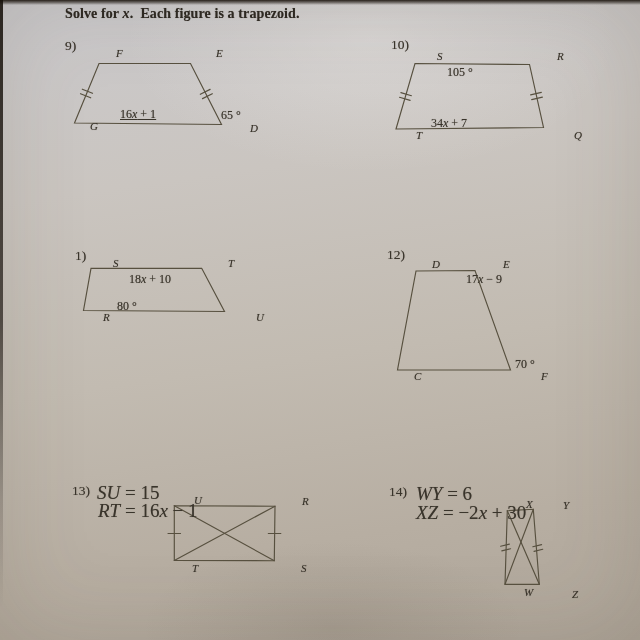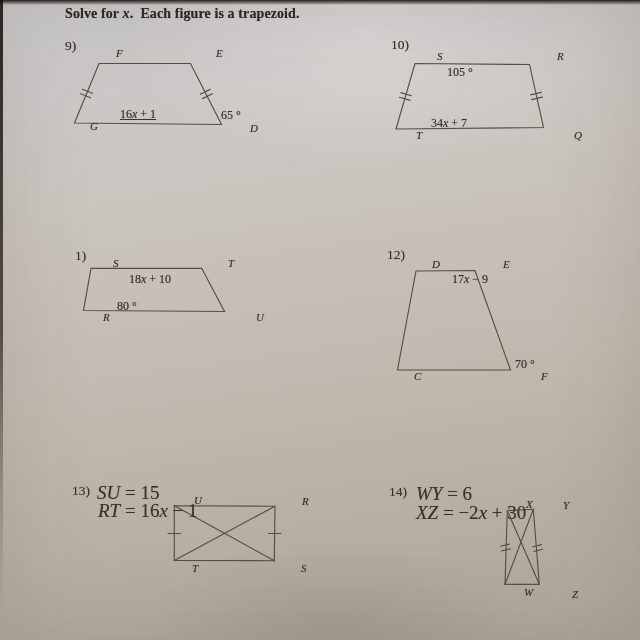--- a/index.html
+++ b/index.html
@@ -121,21 +121,21 @@
     <span class="lbl expr" style="left:101px;top:273px;"><span>18</span><i>x</i><span> + 10</span></span>
     <span class="lbl expr" style="left:89px;top:300px;">80 °</span>
   </div>
 
   <div>
     <span class="lbl pnum" style="left:359px;top:248px;">12)</span>
     <span class="lbl vtx" style="left:404px;top:258px;">D</span>
     <span class="lbl vtx" style="left:475px;top:258px;">E</span>
     <span class="lbl vtx" style="left:386px;top:370px;">C</span>
     <span class="lbl vtx" style="left:513px;top:370px;">F</span>
-    <span class="lbl expr" style="left:424px;top:273px;"><span>17</span><i>x</i><span> − 9</span></span>
+    <span class="lbl expr" style="left:438px;top:273px;"><span>17</span><i>x</i><span> − 9</span></span>
     <span class="lbl expr" style="left:487px;top:358px;">70 °</span>
   </div>
 
   <div>
     <span class="lbl pnum" style="left:44px;top:484px;">13)</span>
     <span class="lbl eqn" style="left:69px;top:483px;"><i>SU</i><span> = 15</span></span>
     <span class="lbl eqn" style="left:70px;top:501px;"><i>RT</i><span> = 16</span><i>x</i><span> − 1</span></span>
     <span class="lbl vtx" style="left:166px;top:494px;">U</span>
     <span class="lbl vtx" style="left:274px;top:495px;">R</span>
     <span class="lbl vtx" style="left:164px;top:562px;">T</span>

